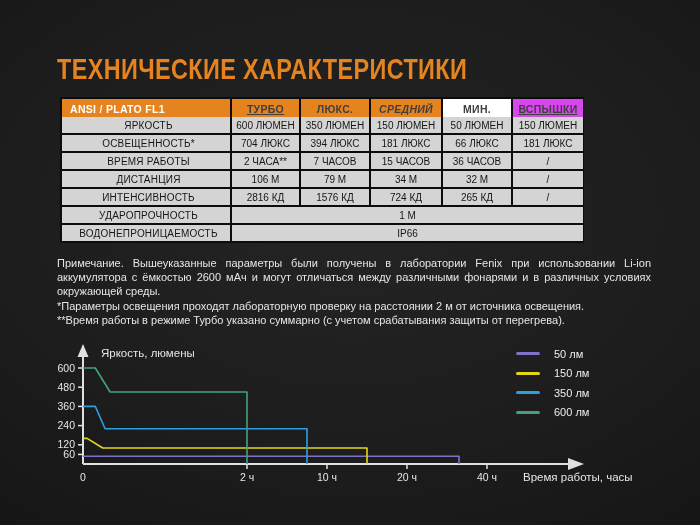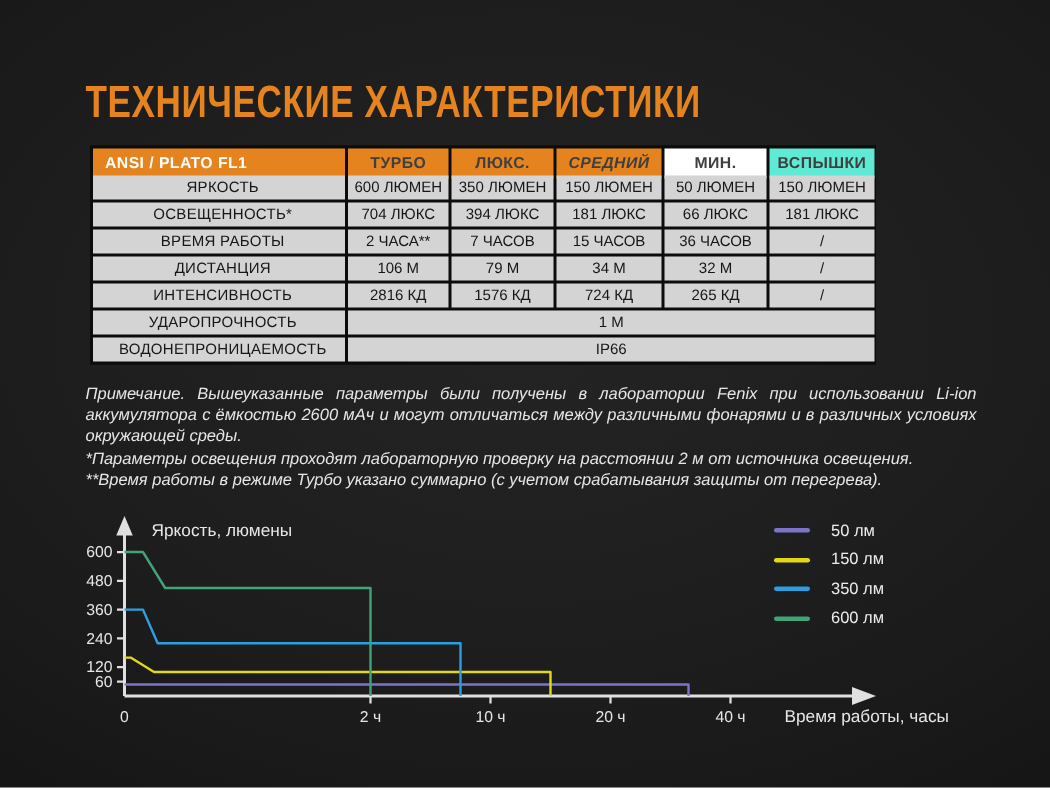--- a/index.html
+++ b/index.html
@@ -26,44 +26,44 @@
   }
   .spec-table .cell{display:flex;align-items:center;justify-content:center;overflow:hidden;}
   .hcell{height:20px;font-weight:bold;font-size:10.5px;color:#3f3f3f;letter-spacing:.3px;}
   .hcell.first{justify-content:flex-start;padding-left:8px;color:#ffffff;}
   .lcell{background:#d4d4d4;color:#161616;justify-content:flex-start;padding-left:5px;letter-spacing:.2px;}
   .vcell{background:#d4d4d4;color:#161616;}
   .span-cell{grid-column:2 / -1;}
   
   .notes{
     position:absolute;left:57px;top:256px;width:594px;
-    color:#e6e6e6;font-size:11px;line-height:14.2px;font-style:italic;
+    color:#e6e6e6;font-size:11px;line-height:14.2px;
   }
   .notes p{margin:0;}
   .notes p.justify{text-align:justify;}
   
   .chart-wrap{position:absolute;left:55px;top:340px;width:580px;height:170px;}
   .legend{position:absolute;left:516px;top:344px;}
   .legend-item{display:flex;align-items:center;height:19.5px;}
   .legend-dash{width:24px;height:3px;border-radius:2px;flex:0 0 auto;}
   .legend-label{margin-left:14px;color:#ececec;font-size:11px;}
 </style>
 </head>
 <body>
 
 <div class="title" style="color: rgb(229, 131, 31);">ТЕХНИЧЕСКИЕ ХАРАКТЕРИСТИКИ</div>
 
 <div class="spec-table">
 
   <div class="cell hcell first" style="background: rgb(229, 131, 31);">ANSI / PLATO FL1</div>
-  <div class="cell hcell" style="background: rgb(229, 131, 31);">ТУРБО</div>
+  <div class="cell hcell" style="background: rgb(229, 131, 31); text-decoration: underline;">ТУРБО</div>
   <div class="cell hcell" style="background: rgb(229, 131, 31);">ЛЮКС.</div>
   <div class="cell hcell" style="background: rgb(229, 131, 31); font-style: italic;">СРЕДНИЙ</div>
   <div class="cell hcell" style="background: #ffffff;">МИН.</div>
-  <div class="cell hcell" style="background: #5eead4;">ВСПЫШКИ</div>
+  <div class="cell hcell" style="background: #d946ef; text-decoration: underline;">ВСПЫШКИ</div>
 
   <div class="cell lcell">ЯРКОСТЬ</div>
   <div class="cell vcell">600 ЛЮМЕН</div>
   <div class="cell vcell">350 ЛЮМЕН</div>
   <div class="cell vcell">150 ЛЮМЕН</div>
   <div class="cell vcell">50 ЛЮМЕН</div>
   <div class="cell vcell">150 ЛЮМЕН</div>
 
   <div class="cell lcell">ОСВЕЩЕННОСТЬ*</div>
   <div class="cell vcell">704 ЛЮКС</div>

